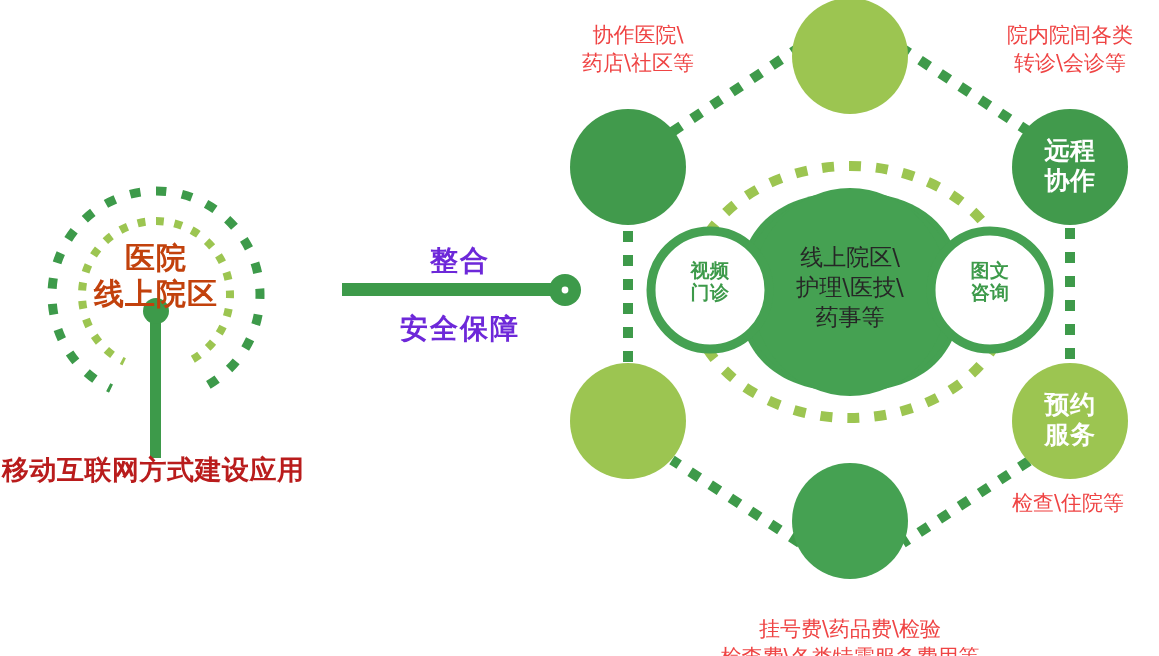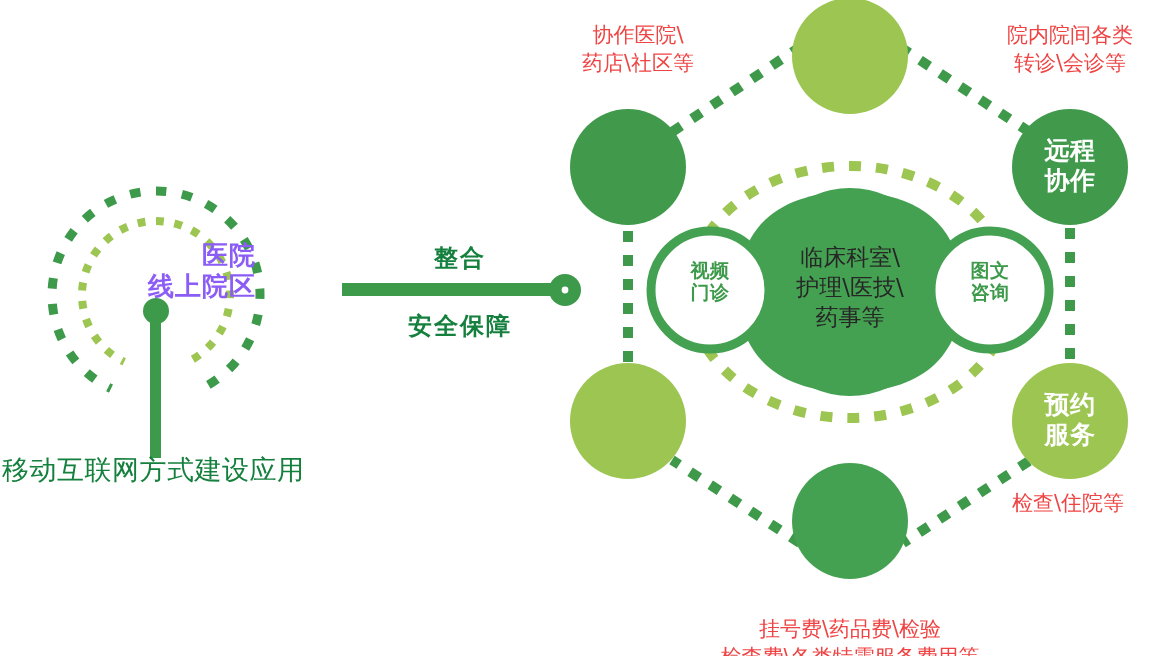--- a/index.html
+++ b/index.html
@@ -17,29 +17,29 @@
   }
   .node-white{color:#ffffff;font-size:25px;}
   .node-dark{color:#3d9a4a;font-size:19px;}
 
   .caption{
     position:absolute;color:#ef4444;font-size:21px;line-height:1.32;
     text-align:center;white-space:pre-line;font-weight:400;
   }
 
   .hub-title{
-    position:absolute;color:#8b5cf6;font-size:26px;font-weight:700;
-    text-align:right;line-height:1.2;white-space:pre-line;letter-spacing:1px;
+    position:absolute;color:#c2410c;font-size:30px;font-weight:700;
+    text-align:center;line-height:1.2;white-space:pre-line;letter-spacing:1px;
   }
   .hub-foot{
-    position:absolute;color:#15803d;font-size:27px;font-weight:400;
+    position:absolute;color:#b91c1c;font-size:27px;font-weight:700;
     letter-spacing:.5px;white-space:nowrap;
   }
   .arrow-top,.arrow-bottom{
-    position:absolute;color:#15803d;font-size:24px;font-weight:700;
+    position:absolute;color:#6d28d9;font-size:28px;font-weight:700;
     letter-spacing:2px;white-space:nowrap;text-align:center;
   }
   .core-text{
     position:absolute;color:#262626;font-size:23px;line-height:1.3;
     text-align:center;white-space:pre-line;
   }
 </style>
 </head>
 <body>
 
@@ -114,21 +114,21 @@
   </svg>
 
   <div class="hub-title" style="left:56px;top:240px;width:200px;">医院
 线上院区</div>
 
   <div class="hub-foot" style="left:2px;top:452px;">移动互联网方式建设应用</div>
 
   <div class="arrow-top" style="left:380px;top:242px;width:160px;">整合</div>
   <div class="arrow-bottom" style="left:348px;top:310px;width:224px;">安全保障</div>
 
-  <div class="core-text" style="left:770px;top:243px;width:160px;">临床科室\
+  <div class="core-text" style="left:770px;top:243px;width:160px;">线上院区\
 护理\医技\
 药事等</div>
 
   <div class="node-label node-dark" style="left:660px;top:259px;width:100px;">视频
 门诊</div>
   <div class="node-label node-dark" style="left:940px;top:259px;width:100px;">图文
 咨询</div>
 
   <div class="node-label node-white" style="left:1020px;top:136px;width:100px;">远程
 协作</div>

